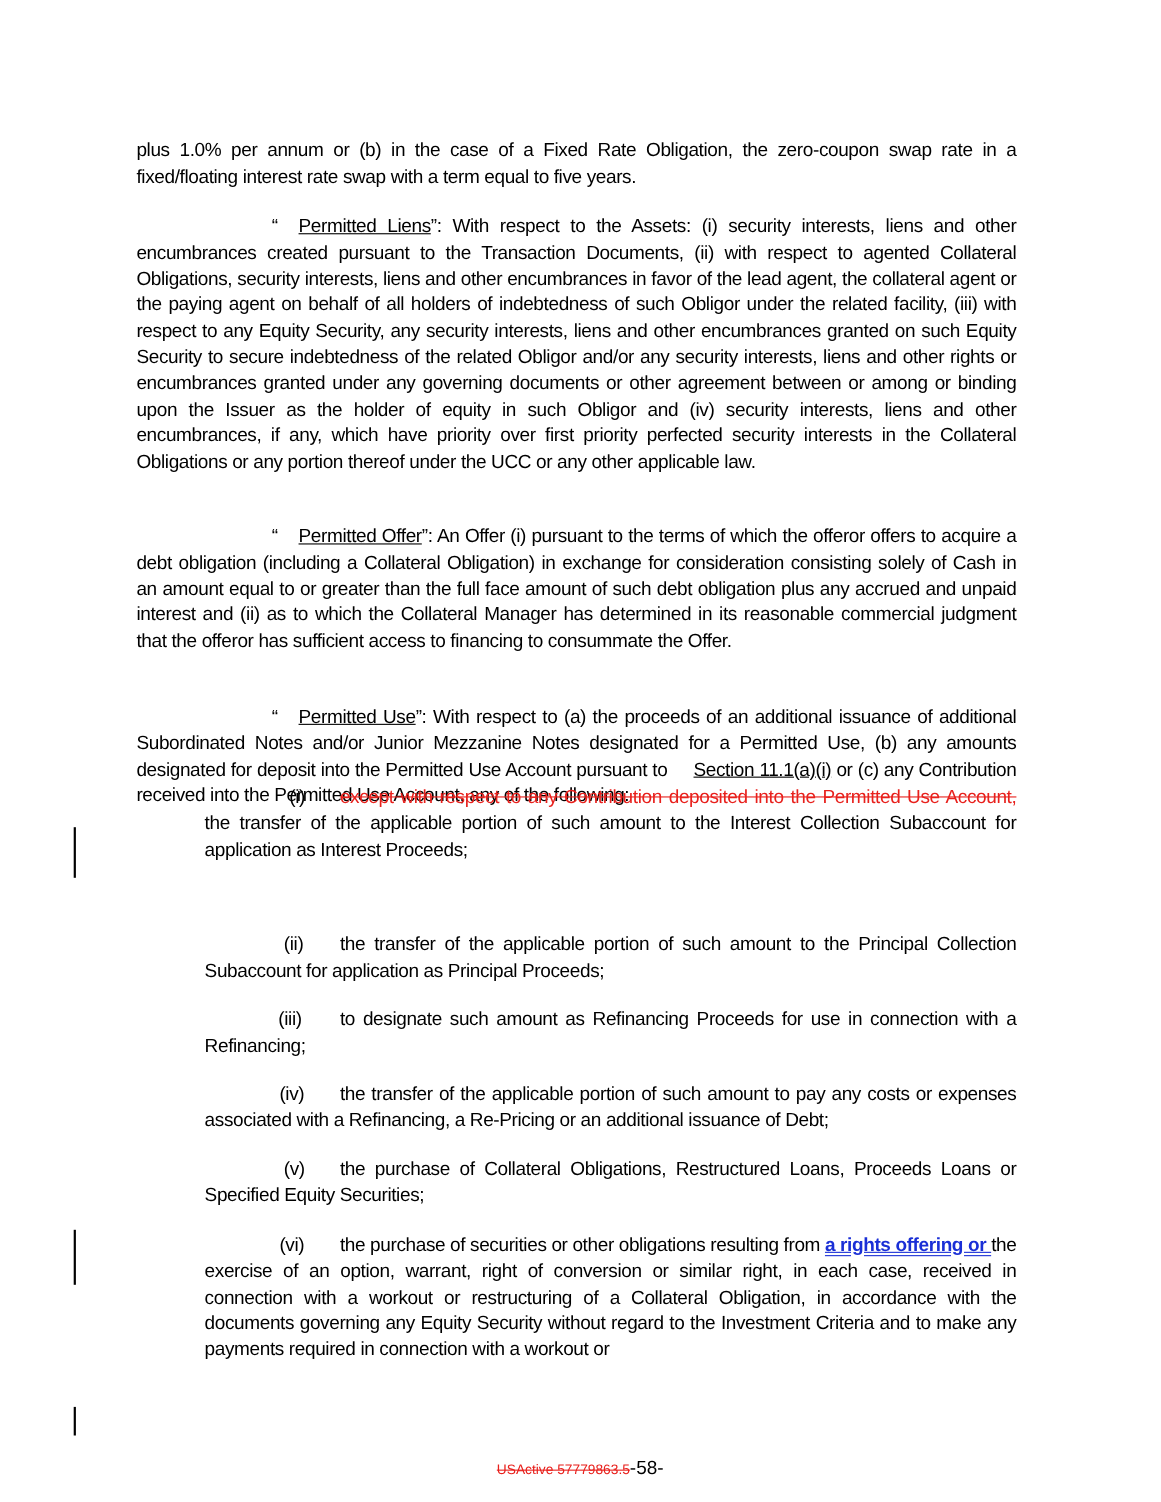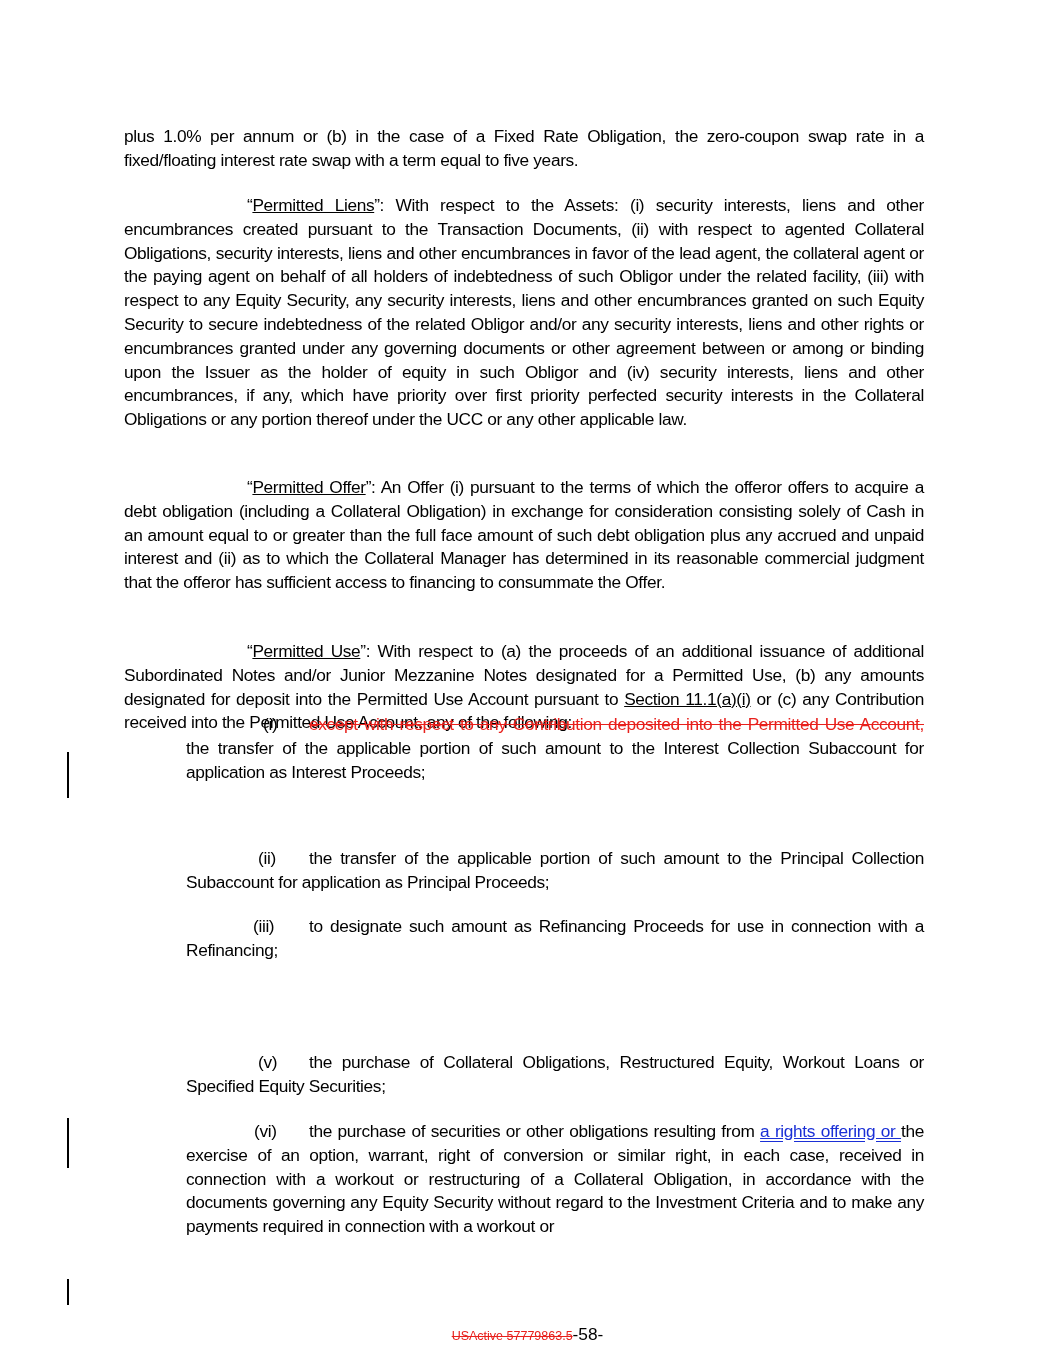--- a/index.html
+++ b/index.html
@@ -3,23 +3,23 @@
 <meta charset="utf-8">
 <style>
   html, body { margin:0; padding:0; background:#ffffff; }
   body { width:1055px; height:1365px; position:relative; overflow:hidden;
          font-family:"Liberation Sans", sans-serif; color:#000; }
   .page { position:absolute; left:0; top:0; width:1055px; height:1365px; }
   p { margin:0; font-size:17.3px; line-height:23.8px; text-align:justify; letter-spacing:-0.35px; }
   .para { position:absolute; left:124px; width:800px; }
   .indent { text-indent:123px; }
   .sub { position:absolute; left:186px; width:738px; }
-  .u { text-decoration:underline; }
+  .u { text-decoration:underline;margin-left:19px; }
   .del { color:#e8201c; text-decoration:line-through; }
-  .ins { color:#1a2fd6; text-decoration:underline double; }
+  .ins { color:#1a2fd6; text-decoration:underline double;font-weight:bold; }
   .num { display:inline-block; }
   .bar { position:absolute; left:67px; width:2px; background:#000; }
   .footer { position:absolute; top:1324px; left:0; width:1055px; text-align:center; font-size:17.3px; }
   .footer .del { font-size:12.5px; }
 </style>
 </head>
 <body>
 
 <div class="page">
 
@@ -31,22 +31,23 @@
 
   <p class="para indent" style="top:640px;"><span>“</span><span class="u">Permitted Use</span><span>”:  </span><span>With respect to (a) the proceeds of an additional issuance of additional Subordinated Notes and/or Junior Mezzanine Notes designated for a Permitted Use, (b) any amounts designated for deposit into the Permitted Use Account pursuant to </span><span class="u">Section 11.1(a)(i)</span><span> or (c) any Contribution received into the Permitted Use Account, any of the following:</span></p>
 
   <div class="bar" style="top:752px;height:46px;"></div>
   <p class="sub" style="top:713px;text-indent:77px;"><span class="num" style="width:46px;text-indent:0;">(i)</span><span class="del">except with respect to any Contribution deposited into the Permitted Use Account, </span><span>the transfer of the applicable portion of such amount to the Interest Collection Subaccount for application as Interest Proceeds;</span></p>
 
   <p class="sub" style="top:915px;text-indent:67px;"><span class="num" style="width:56px;text-indent:0;">(iii)</span><span>to designate such amount as Refinancing Proceeds for use in connection with a Refinancing;</span></p>
 
   <p class="sub" style="top:847px;text-indent:72px;"><span class="num" style="width:51px;text-indent:0;">(ii)</span><span>the transfer of the applicable portion of such amount to the Principal Collection Subaccount for application as Principal Proceeds;</span></p>
 
+  <p class="sub" style="top:983px;text-indent:68px;"><span class="num" style="width:55px;text-indent:0;">(iv)</span><span>the transfer of the applicable portion of such amount to pay any costs or expenses associated with a Refinancing, a Re-Pricing or an additional issuance of Debt;</span></p>
 
-  <p class="sub" style="top:1051px;text-indent:72px;"><span class="num" style="width:51px;text-indent:0;">(v)</span><span>the purchase of Collateral Obligations, Restructured Equity, Workout Loans or Specified Equity Securities;</span></p>
+  <p class="sub" style="top:1051px;text-indent:72px;"><span class="num" style="width:51px;text-indent:0;">(v)</span><span>the purchase of Collateral Obligations, Restructured Loans, Proceeds Loans or Specified Equity Securities;</span></p>
 
   <div class="bar" style="top:1118px;height:50px;"></div>
   <p class="sub" style="top:1120px;text-indent:68px;"><span class="num" style="width:55px;text-indent:0;">(vi)</span><span>the purchase of securities or other obligations resulting from </span><span class="ins">a rights offering or </span><span>the exercise of an option, warrant, right of conversion or similar right, in each case, received in connection with a workout or restructuring of a Collateral Obligation, in accordance with the documents governing any Equity Security without regard to the Investment Criteria and to make any payments required in connection with a workout or</span></p>
 
   <div class="bar" style="top:1279px;height:26px;"></div>
   <div class="footer"><span class="del">USActive 57779863.5</span><span>-58-</span></div>
 
 </div>
 
 </body></html>

